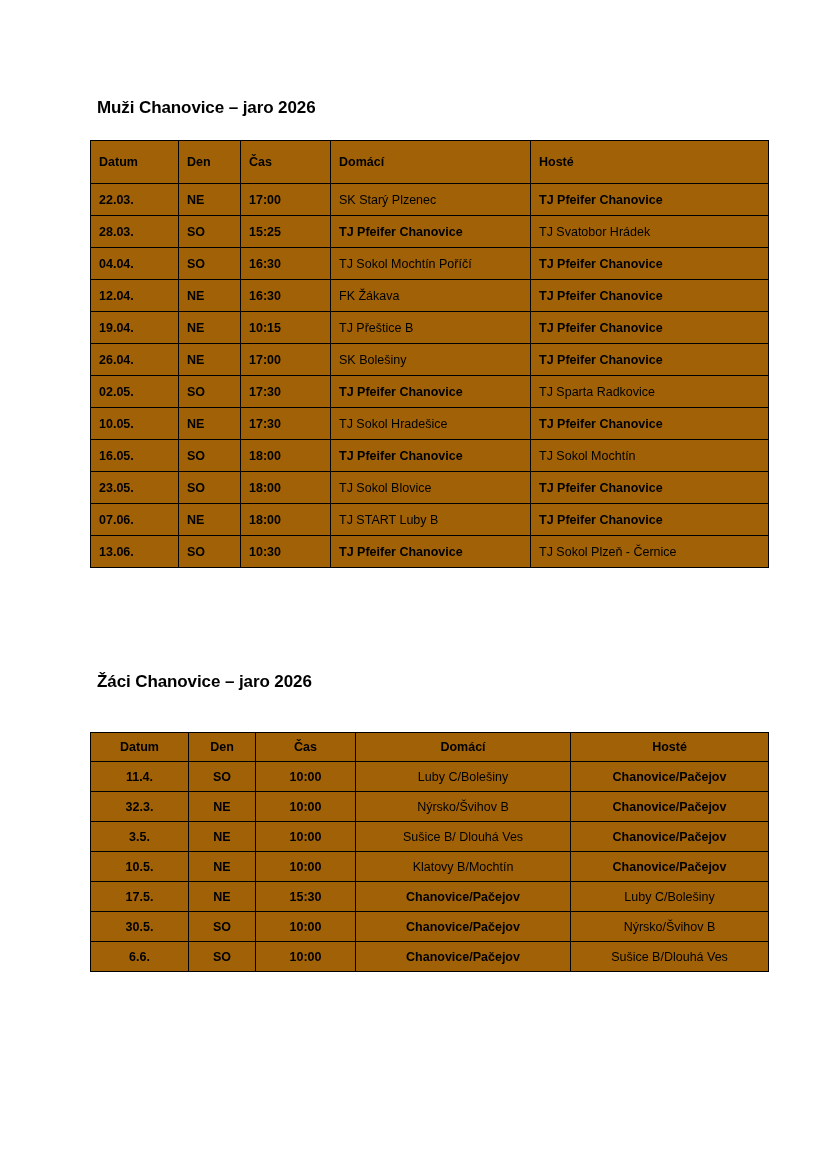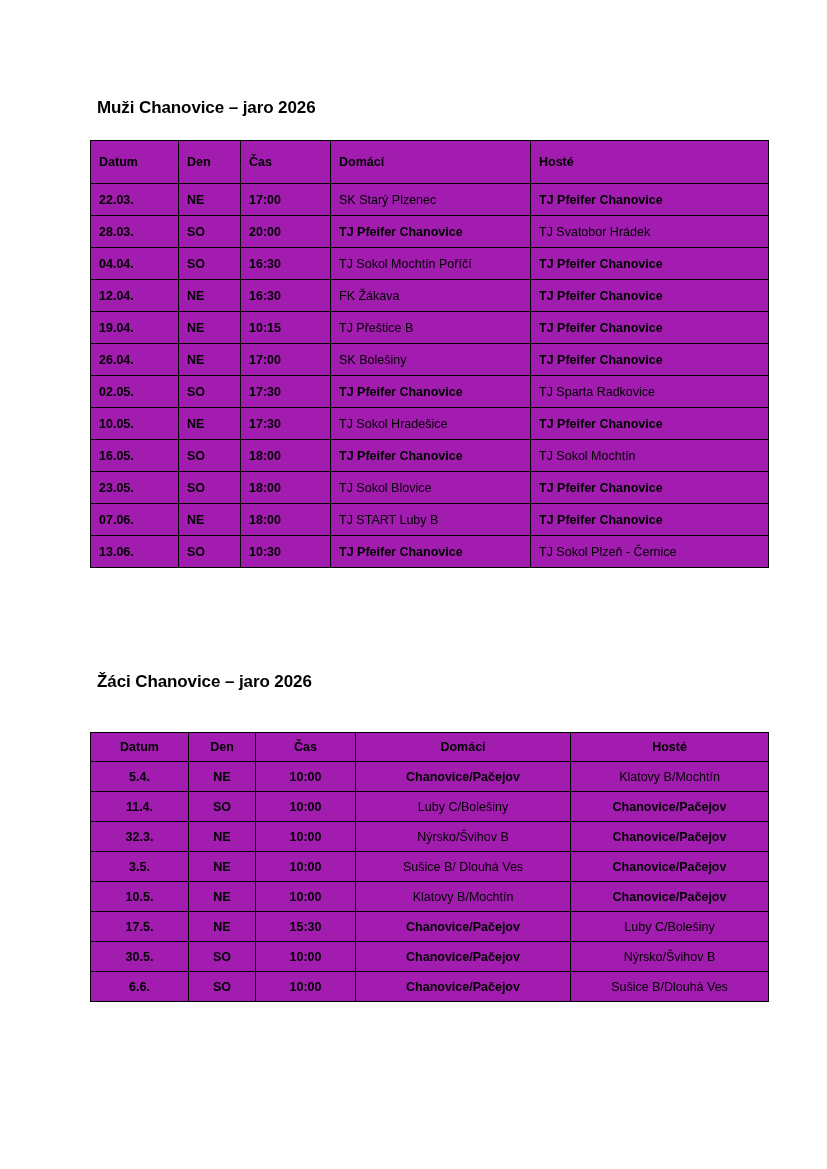--- a/index.html
+++ b/index.html
@@ -32,21 +32,21 @@
     white-space: nowrap;
   }
   #title-muzi { top: 98px; }
   #title-zaci { top: 672px; }
 
   
   .sched {
     position: absolute;
     border-collapse: collapse;
     table-layout: fixed;
-    background: #a21caf;
+    background: #a16207;
   }
   .sched td, .sched th {
     border: 1px solid #000000;
     font-weight: normal;
     font-size: 12.5px;
     padding: 0 8px;
     vertical-align: middle;
     overflow: hidden;
     white-space: nowrap;
   }
@@ -126,21 +126,21 @@
         <tr>
           <td class="bold">22.03.</td>
           <td class="bold">NE</td>
           <td class="bold">17:00</td>
           <td>SK Starý Plzenec</td>
           <td class="bold">TJ Pfeifer Chanovice</td>
         </tr>
         <tr>
           <td class="bold">28.03.</td>
           <td class="bold">SO</td>
-          <td class="bold">20:00</td>
+          <td class="bold">15:25</td>
           <td class="bold">TJ Pfeifer Chanovice</td>
           <td>TJ Svatobor Hrádek</td>
         </tr>
         <tr>
           <td class="bold">04.04.</td>
           <td class="bold">SO</td>
           <td class="bold">16:30</td>
           <td>TJ Sokol Mochtín Poříčí</td>
           <td class="bold">TJ Pfeifer Chanovice</td>
         </tr>
@@ -224,27 +224,20 @@
       <tr>
         <th>Datum</th>
         <th>Den</th>
         <th>Čas</th>
         <th>Domácí</th>
         <th>Hosté</th>
       </tr>
     </thead>
     <tbody id="body-zaci">
         <tr>
-          <td class="bold">5.4.</td>
-          <td class="bold">NE</td>
-          <td class="bold">10:00</td>
-          <td class="bold">Chanovice/Pačejov</td>
-          <td>Klatovy B/Mochtín</td>
-        </tr>
-        <tr>
           <td class="bold">11.4.</td>
           <td class="bold">SO</td>
           <td class="bold">10:00</td>
           <td>Luby C/Bolešiny</td>
           <td class="bold">Chanovice/Pačejov</td>
         </tr>
         <tr>
           <td class="bold">32.3.</td>
           <td class="bold">NE</td>
           <td class="bold">10:00</td>

